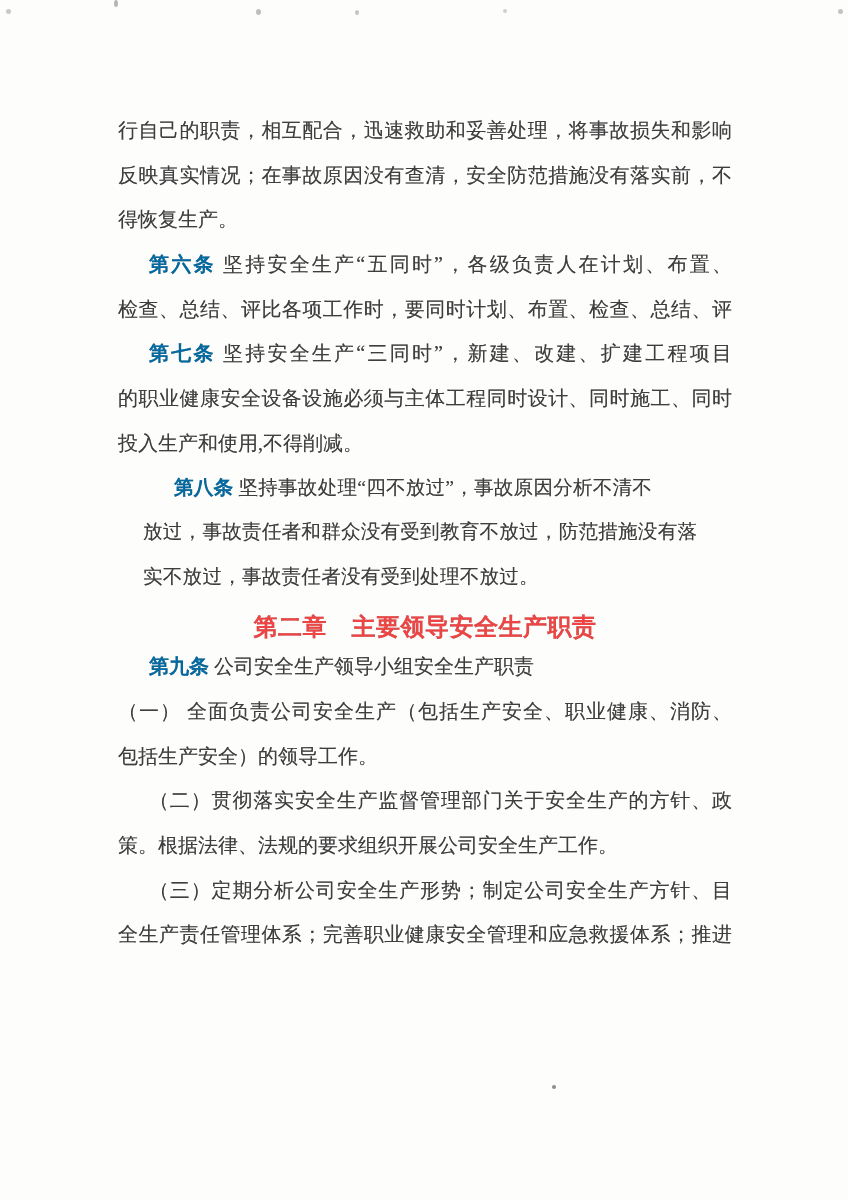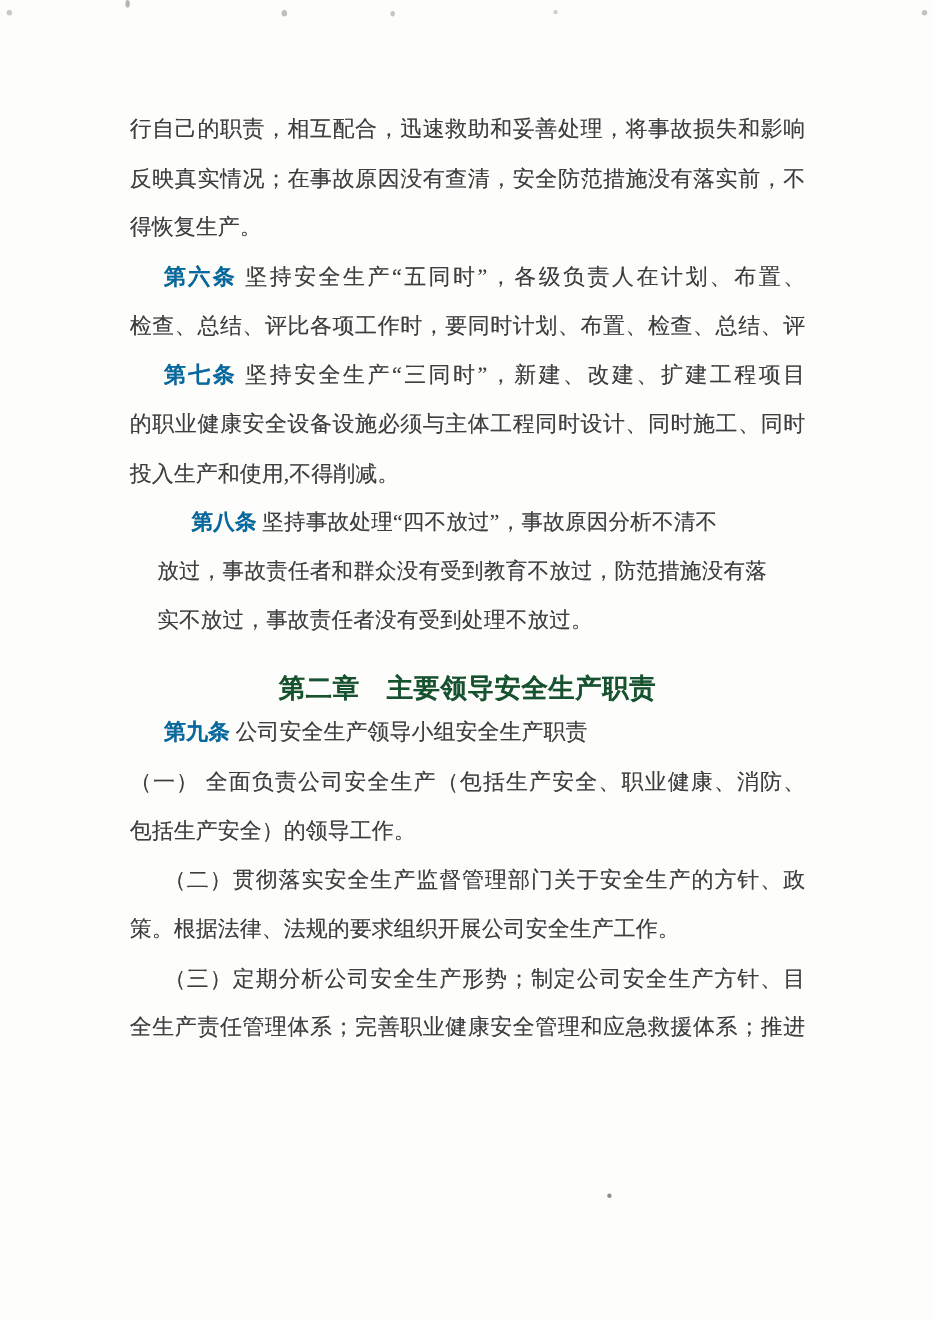--- a/index.html
+++ b/index.html
@@ -15,21 +15,21 @@
     position: relative;
     width: 848px;
     height: 1200px;
     background: #fdfdfc;
     overflow: hidden;
     font-family: "Liberation Serif", serif;
   }
   .text-block {
     position: absolute;
     left: 118px;
-    top: 96px;
+    top: 108px;
     width: 614px;
   }
   .line {
     height: 44.7px;
     line-height: 44.7px;
     font-size: 20px;
     color: #3e3e3e;
     text-shadow: 0 0 0.6px rgba(80,80,80,0.55);
     overflow: visible;
   }
@@ -47,24 +47,23 @@
   .line.compact {
     font-size: 19.6px;
     letter-spacing: 0.2px;
     margin-left: 25px;
   }
   .line.chapter {
     font-family: "Liberation Sans", sans-serif;
     font-weight: 700;
     font-size: 24px;
     text-align: center;
-    color: #14532d;
+    color: #ef4444;
     transform: translateY(5px);
     letter-spacing: 0.5px;
-    margin-top: 12px;
   }
   .line b.art {
     font-weight: 700;
     color: #0369a1;
   }
   .speck {
     position: absolute;
     border-radius: 50%;
   }
 </style>

